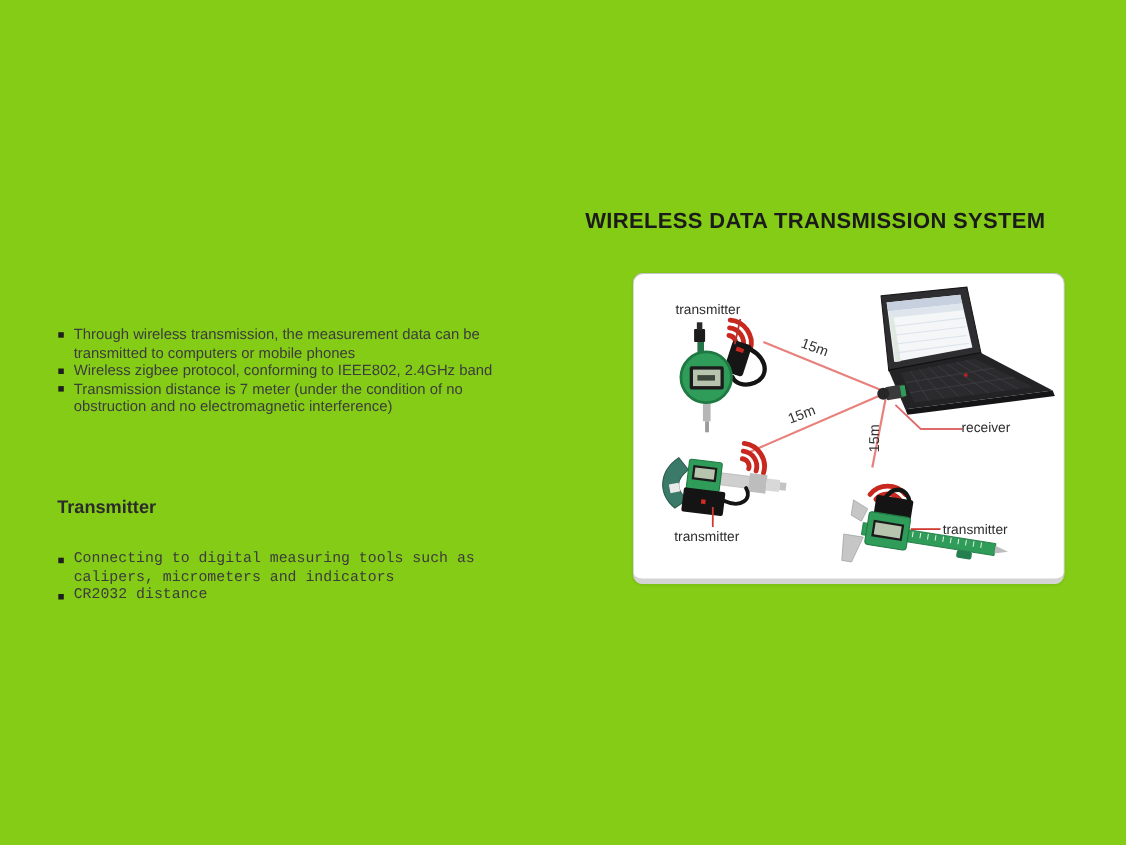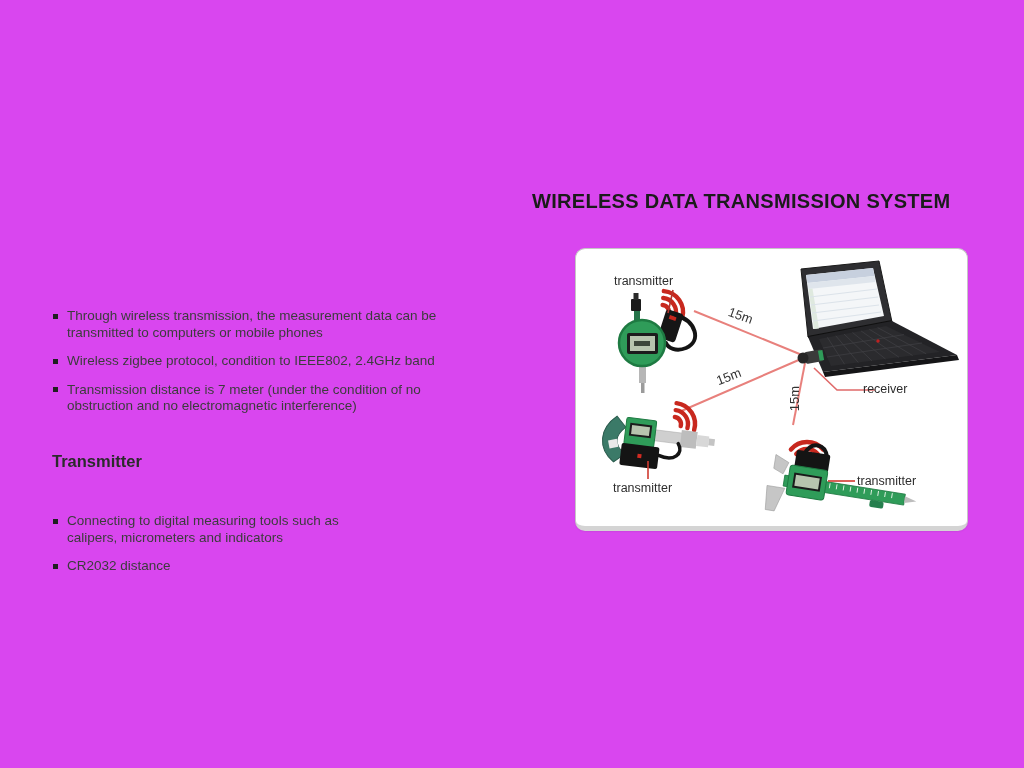--- a/index.html
+++ b/index.html
@@ -1,28 +1,28 @@
 <!DOCTYPE html>
 <html><head>
 <meta charset="utf-8">
 <style>
   html,body{margin:0;padding:0;background:#ffffff;}
   body{width:1024px;height:768px;position:relative;overflow:hidden;
        font-family:"Liberation Sans","DejaVu Sans",sans-serif;color:#3a3a3a;}
-  .slide{position:absolute;inset:0;background:#d946ef;}
+  .slide{position:absolute;inset:0;background:#84cc16;}
 
   .title{position:absolute;left:532px;top:190px;margin:0;
          font-size:20px;font-weight:bold;color:#1b1b1b;letter-spacing:.3px;white-space:nowrap;}
 
   ul.bullets{list-style:none;margin:0;padding:0;position:absolute;width:440px;
              font-size:13.5px;line-height:16.5px;color:#3c3c3c;}
-  ul.bullets li{position:relative;padding-left:15px;margin-top:12px;}
+  ul.bullets li{position:relative;padding-left:15px;}
   ul.bullets li::before{content:"";position:absolute;left:1px;top:5.5px;width:5px;height:5px;background:#1f1f1f;}
   ul.features{left:52px;top:296px;}
-  ul.txlist{left:52px;top:501px;}
+  ul.txlist{left:52px;top:501px;font-family:Liberation Mono, monospace;}
   .btext{white-space:pre-line;}
 
   .subheading{position:absolute;left:52px;top:452px;margin:0;
               font-size:16.5px;font-weight:bold;color:#2b2b2b;}
 
   .panel{position:absolute;left:575px;top:248px;width:391px;height:277px;
          background:#ffffff;border:1px solid #c6c6c6;border-bottom:5px solid #d4d4d4;
          border-radius:10px;box-shadow:0 1px 2px rgba(0,0,0,0.06);}
   .panel svg{position:absolute;left:0;top:0;}
 
@@ -32,21 +32,21 @@
 </head>
 <body>
 
 <div class="slide">
 
   <h1 class="title">WIRELESS DATA TRANSMISSION SYSTEM</h1>
 
   <ul class="bullets features">
     <li><span class="btext">Through wireless transmission, the measurement data can be
 transmitted to computers or mobile phones</span></li>
-    <li><span class="btext">Wireless zigbee protocol, condition to IEEE802, 2.4GHz band</span></li>
+    <li><span class="btext">Wireless zigbee protocol, conforming to IEEE802, 2.4GHz band</span></li>
     <li><span class="btext">Transmission distance is 7 meter (under the condition of no
 obstruction and no electromagnetic interference)</span></li>
   </ul>
 
   <h2 class="subheading">Transmitter</h2>
 
   <ul class="bullets txlist">
     <li><span class="btext">Connecting to digital measuring tools such as
 calipers, micrometers and indicators</span></li>
     <li><span class="btext">CR2032 distance</span></li>
@@ -178,18 +178,18 @@
         <line x1="97" y1="41" x2="92" y2="64" stroke="#b5342c" stroke-width="1.6"></line>
         <line x1="72" y1="212" x2="72" y2="230" stroke="#d03a30" stroke-width="1.6"></line>
         <line x1="252" y1="232" x2="279" y2="232" stroke="#d03a30" stroke-width="1.6"></line>
         <polyline points="238,119 261,141 299,141" stroke="#e06a6a" stroke-width="1.6"></polyline>
       </g>
     </svg>
 
     <span class="dlabel" style="left:38px;top:26px;">transmitter</span>
     <span class="dlabel" style="left:37px;top:233px;">transmitter</span>
     <span class="dlabel" style="left:281px;top:226px;">transmitter</span>
-    <span class="dlabel" style="left:287px;top:134px;">receiver</span>
+    <span class="dlabel" style="left:298px;top:134px;">receiver</span>
     <span class="dlabel dist" style="left:152px;top:60px;transform:rotate(20deg);">15m</span>
     <span class="dlabel dist" style="left:140px;top:121px;transform:rotate(-21deg);">15m</span>
     <span class="dlabel dist" style="left:206px;top:143px;transform:rotate(-90deg);">15m</span>
   </div>
 </div>
 
 </body></html>

